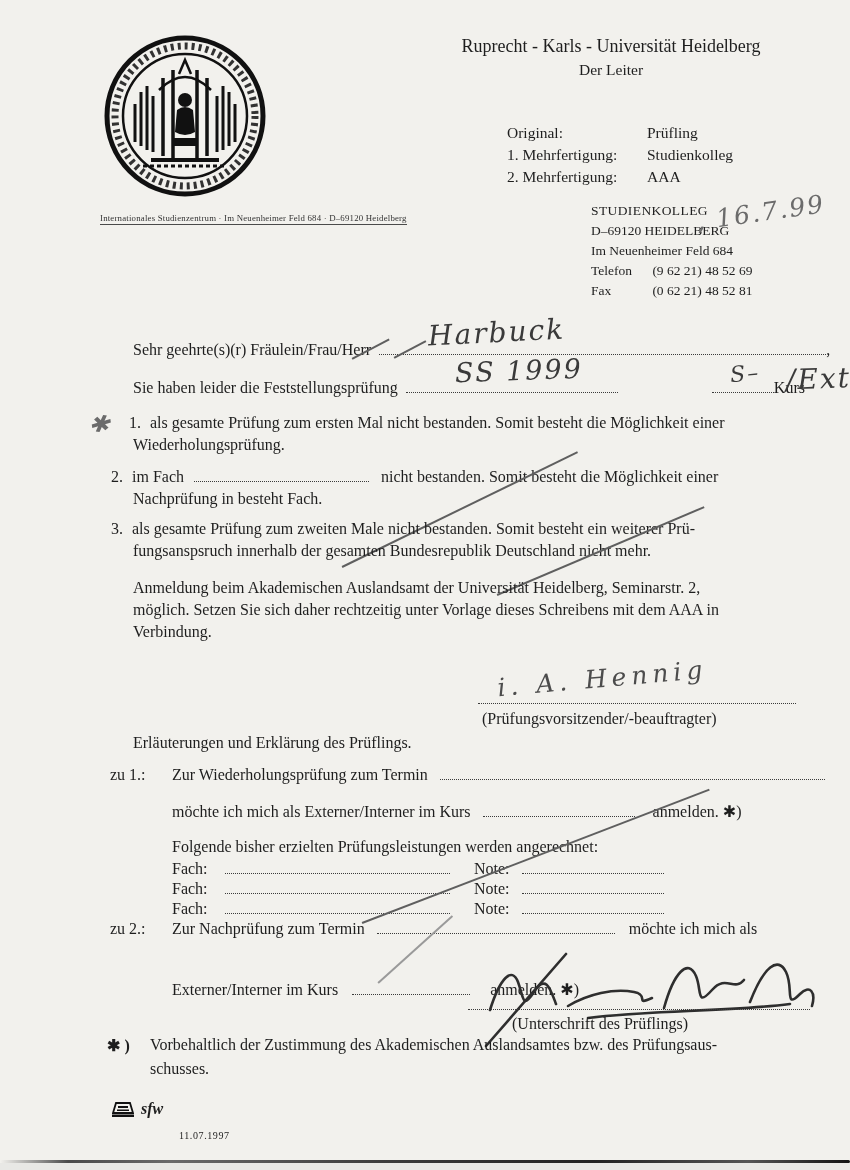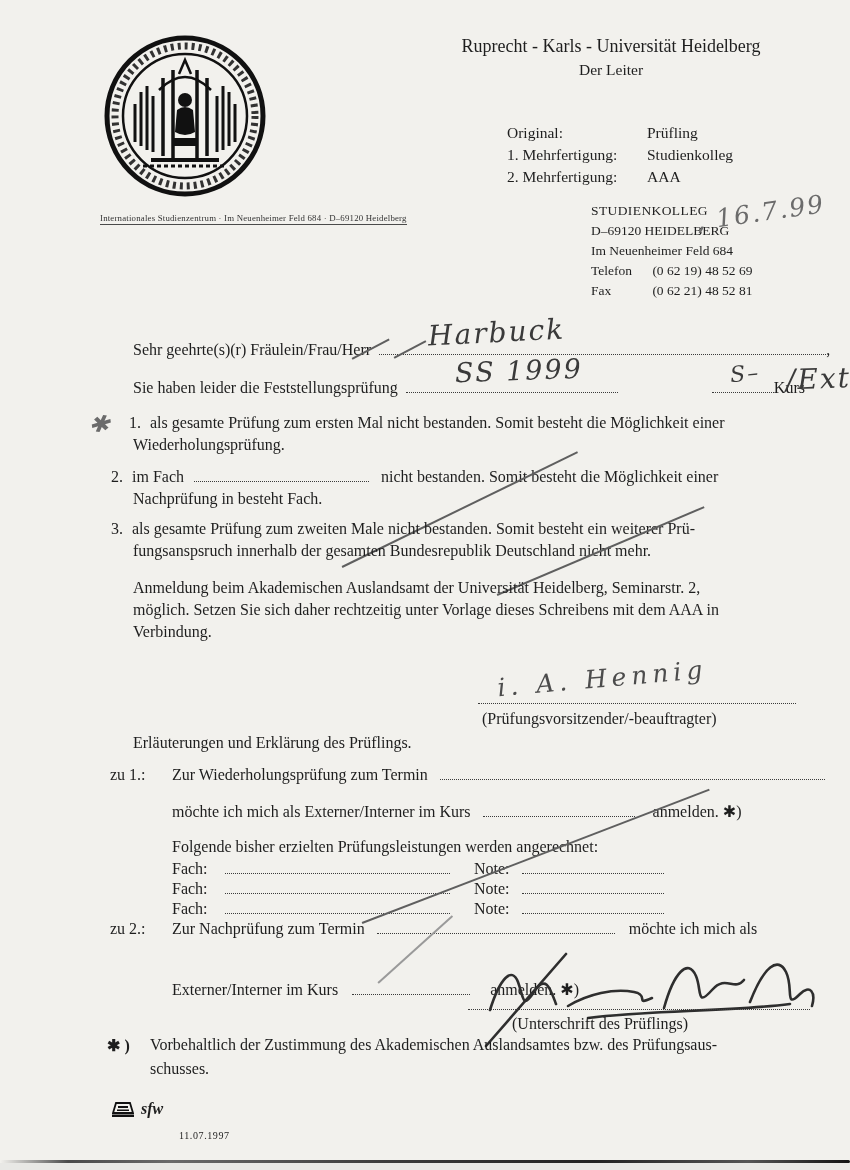--- a/index.html
+++ b/index.html
@@ -103,21 +103,21 @@
       <span>AAA</span>
     </div>
   </div>
 
   <div class="abs addr" style="left:591px;top:201px;">
     <div style="letter-spacing:0.4px;">STUDIENKOLLEG</div>
     <div>D–69120 HEIDELBERG</div>
     <div>Im Neuenheimer Feld 684</div>
     <div>
       <span class="addr-label">Telefon</span>
-      <span>(0 62 19) 48 52 69</span>
+      <span>(9 62 21) 48 52 69</span>
     </div>
     <div>
       <span class="addr-label">Fax</span>
       <span>(0 62 21) 48 52 81</span>
     </div>
   </div>
 
   <span class="abs hw pencil" style="left:696px;top:198px;font-size:25px;transform:rotate(-8deg);">, 16.7.99</span>
 
   <div class="abs" style="left:133px;top:341px;">

